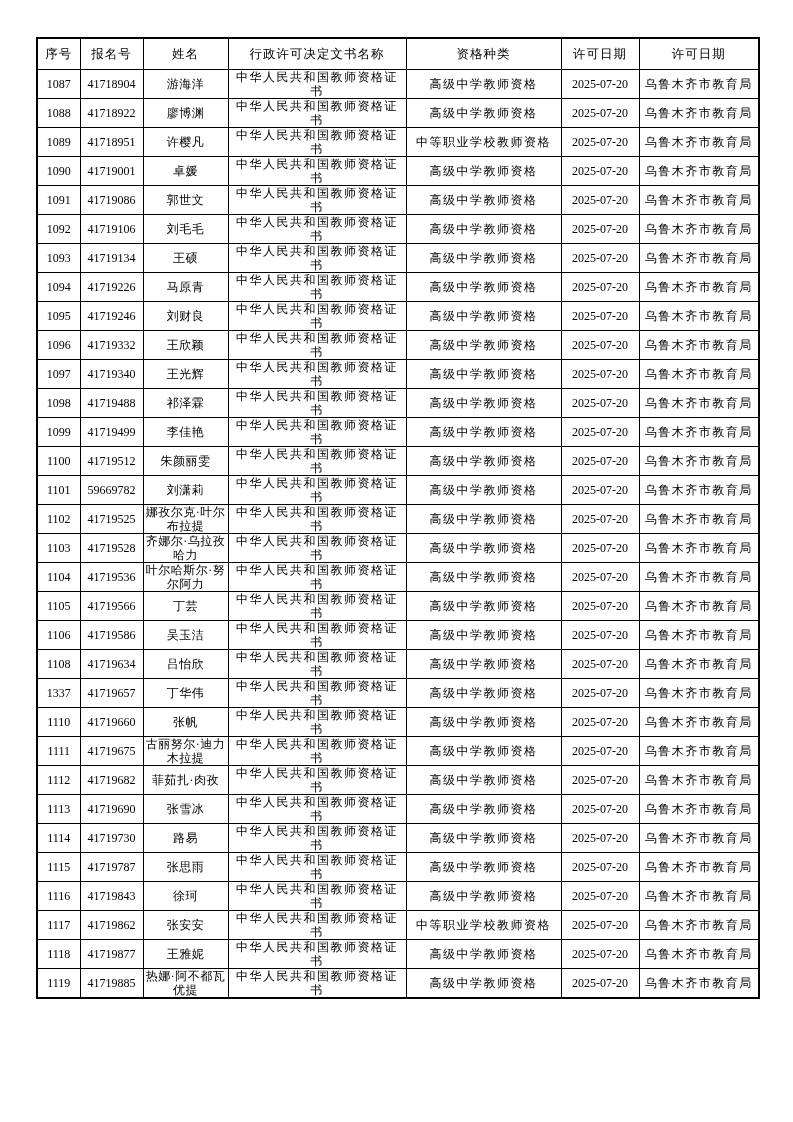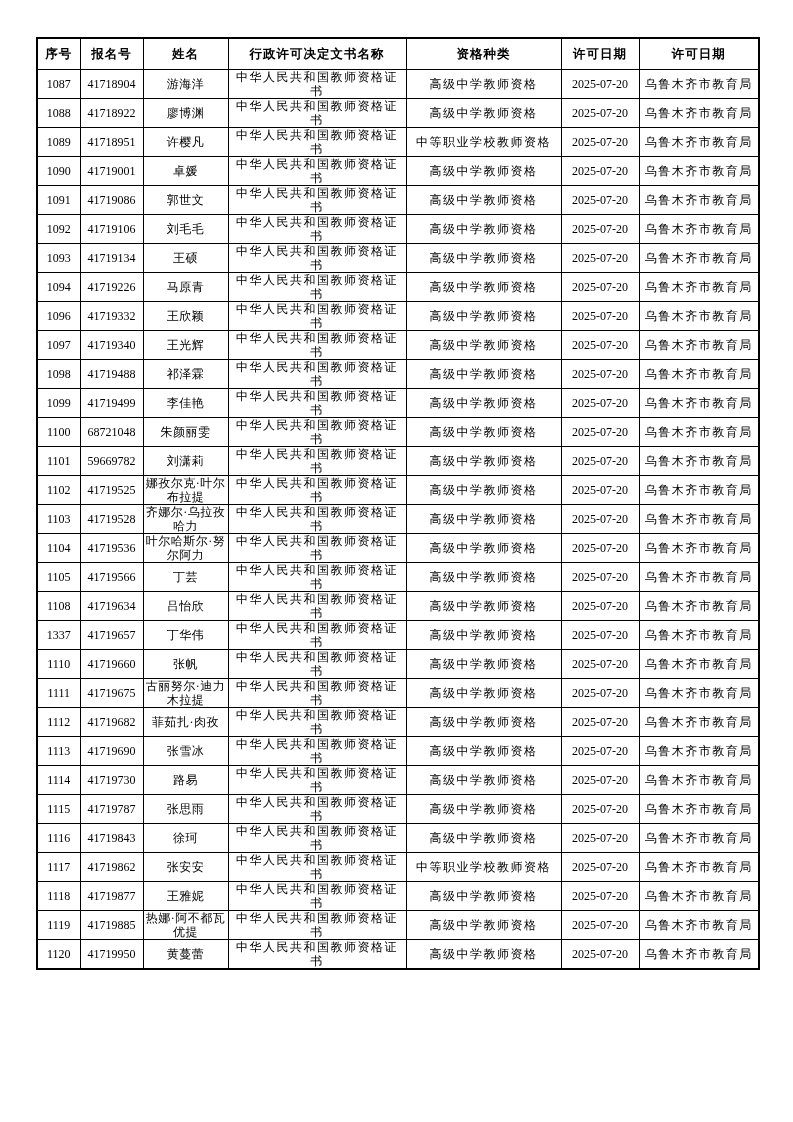--- a/index.html
+++ b/index.html
@@ -33,21 +33,21 @@
     vertical-align: middle;
     padding: 0 1px;
     overflow: hidden;
     font-size: 12px;
     line-height: 14px;
   }
   table.license-table thead tr {
     height: 31px;
   }
   table.license-table th {
-    font-weight: bold;
+    font-weight: normal;
     font-size: 12.5px;
     letter-spacing: 1px;
   }
   table.license-table tbody tr {
     height: 28px;
   }
   td.c-index, td.c-regno, td.c-date {
     font-family: "Liberation Serif", "DejaVu Serif", serif;
     letter-spacing: 0;
   }
@@ -151,20 +151,29 @@
         <tr>
           <td class="c-index">1094</td>
           <td class="c-regno">41719226</td>
           <td class="c-name">马原青</td>
           <td class="c-doc">中华人民共和国教师资格证书</td>
           <td class="c-qual">高级中学教师资格</td>
           <td class="c-date">2025-07-20</td>
           <td class="c-authority">乌鲁木齐市教育局</td>
         </tr>
         <tr>
+          <td class="c-index">1095</td>
+          <td class="c-regno">41719246</td>
+          <td class="c-name">刘财良</td>
+          <td class="c-doc">中华人民共和国教师资格证书</td>
+          <td class="c-qual">高级中学教师资格</td>
+          <td class="c-date">2025-07-20</td>
+          <td class="c-authority">乌鲁木齐市教育局</td>
+        </tr>
+        <tr>
           <td class="c-index">1096</td>
           <td class="c-regno">41719332</td>
           <td class="c-name">王欣颖</td>
           <td class="c-doc">中华人民共和国教师资格证书</td>
           <td class="c-qual">高级中学教师资格</td>
           <td class="c-date">2025-07-20</td>
           <td class="c-authority">乌鲁木齐市教育局</td>
         </tr>
         <tr>
           <td class="c-index">1097</td>
@@ -188,21 +197,21 @@
           <td class="c-index">1099</td>
           <td class="c-regno">41719499</td>
           <td class="c-name">李佳艳</td>
           <td class="c-doc">中华人民共和国教师资格证书</td>
           <td class="c-qual">高级中学教师资格</td>
           <td class="c-date">2025-07-20</td>
           <td class="c-authority">乌鲁木齐市教育局</td>
         </tr>
         <tr>
           <td class="c-index">1100</td>
-          <td class="c-regno">68721048</td>
+          <td class="c-regno">41719512</td>
           <td class="c-name">朱颜丽雯</td>
           <td class="c-doc">中华人民共和国教师资格证书</td>
           <td class="c-qual">高级中学教师资格</td>
           <td class="c-date">2025-07-20</td>
           <td class="c-authority">乌鲁木齐市教育局</td>
         </tr>
         <tr>
           <td class="c-index">1101</td>
           <td class="c-regno">59669782</td>
           <td class="c-name">刘潇莉</td>
@@ -241,20 +250,29 @@
         <tr>
           <td class="c-index">1105</td>
           <td class="c-regno">41719566</td>
           <td class="c-name">丁芸</td>
           <td class="c-doc">中华人民共和国教师资格证书</td>
           <td class="c-qual">高级中学教师资格</td>
           <td class="c-date">2025-07-20</td>
           <td class="c-authority">乌鲁木齐市教育局</td>
         </tr>
         <tr>
+          <td class="c-index">1106</td>
+          <td class="c-regno">41719586</td>
+          <td class="c-name">吴玉洁</td>
+          <td class="c-doc">中华人民共和国教师资格证书</td>
+          <td class="c-qual">高级中学教师资格</td>
+          <td class="c-date">2025-07-20</td>
+          <td class="c-authority">乌鲁木齐市教育局</td>
+        </tr>
+        <tr>
           <td class="c-index">1108</td>
           <td class="c-regno">41719634</td>
           <td class="c-name">吕怡欣</td>
           <td class="c-doc">中华人民共和国教师资格证书</td>
           <td class="c-qual">高级中学教师资格</td>
           <td class="c-date">2025-07-20</td>
           <td class="c-authority">乌鲁木齐市教育局</td>
         </tr>
         <tr>
           <td class="c-index">1337</td>
@@ -343,29 +361,20 @@
           <td class="c-name">王雅妮</td>
           <td class="c-doc">中华人民共和国教师资格证书</td>
           <td class="c-qual">高级中学教师资格</td>
           <td class="c-date">2025-07-20</td>
           <td class="c-authority">乌鲁木齐市教育局</td>
         </tr>
         <tr>
           <td class="c-index">1119</td>
           <td class="c-regno">41719885</td>
           <td class="c-name">热娜·阿不都瓦优提</td>
-          <td class="c-doc">中华人民共和国教师资格证书</td>
-          <td class="c-qual">高级中学教师资格</td>
-          <td class="c-date">2025-07-20</td>
-          <td class="c-authority">乌鲁木齐市教育局</td>
-        </tr>
-        <tr>
-          <td class="c-index">1120</td>
-          <td class="c-regno">41719950</td>
-          <td class="c-name">黄蔓蕾</td>
           <td class="c-doc">中华人民共和国教师资格证书</td>
           <td class="c-qual">高级中学教师资格</td>
           <td class="c-date">2025-07-20</td>
           <td class="c-authority">乌鲁木齐市教育局</td>
         </tr>
       </tbody>
   </table>
 </div>
 
 </body></html>

